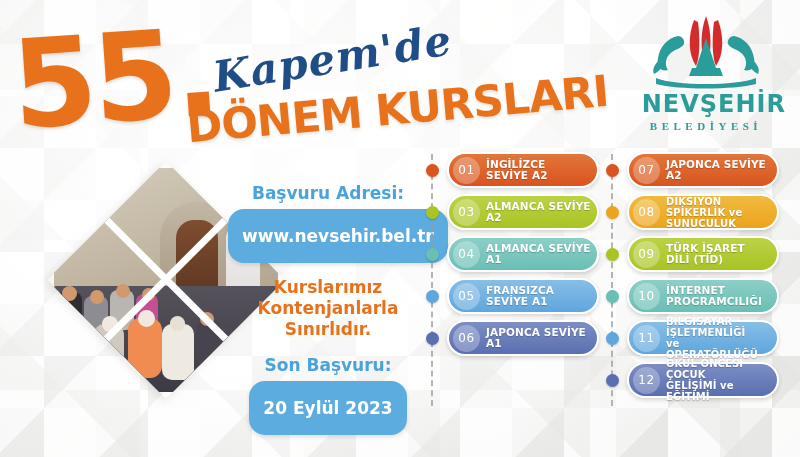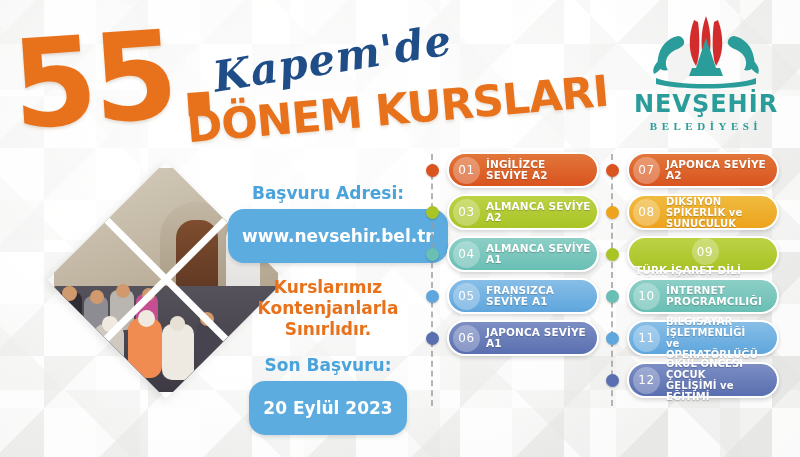--- a/index.html
+++ b/index.html
@@ -70,20 +70,21 @@
     white-space:nowrap;
   }
 
   
   .logo{position:absolute;left:626px;top:14px;width:160px;height:130px;text-align:center;}
   .logo-mark{position:relative;width:160px;height:78px;}
   .logo-name{
     font-family:"DejaVu Sans", sans-serif;
     font-weight:bold;font-size:24px;color:#2a9d9a;letter-spacing:1px;
     margin-top:-2px;
+    text-align:right;
   }
   .logo-sub{
     font-family:Liberation Serif, serif;
     font-weight:bold;font-size:11px;color:#2a9d9a;letter-spacing:4.5px;
     margin-top:2px;
   }
 
   
   .photo-wrap{
     position:absolute;left:82px;top:196px;width:168px;height:168px;
@@ -319,21 +320,21 @@
       <div class="pill" style="background: linear-gradient(rgb(240, 187, 63) 0%, rgb(237, 163, 29) 100%);">
         <div class="badge">08</div>
         <div class="pill-txt two">
           <div>DİKSİYON SPİKERLİK ve</div>
           <div>SUNUCULUK</div>
         </div>
       </div>
     </div>
     <div class="row">
       <div class="dot" style="background: rgb(168, 196, 37);"></div>
-      <div class="pill" style="background: linear-gradient(rgb(188, 210, 69) 0%, rgb(168, 196, 37) 100%); flex-direction: column;">
+      <div class="pill" style="background: linear-gradient(rgb(188, 210, 69) 0%, rgb(168, 196, 37) 100%);">
         <div class="badge">09</div>
         <div class="pill-txt">
           <div>TÜRK İŞARET DİLİ (TİD)</div>
         </div>
       </div>
     </div>
     <div class="row">
       <div class="dot" style="background: rgb(105, 191, 180);"></div>
       <div class="pill" style="background: linear-gradient(rgb(140, 207, 198) 0%, rgb(105, 191, 180) 100%); justify-content: space-between;">
         <div class="badge">10</div>

